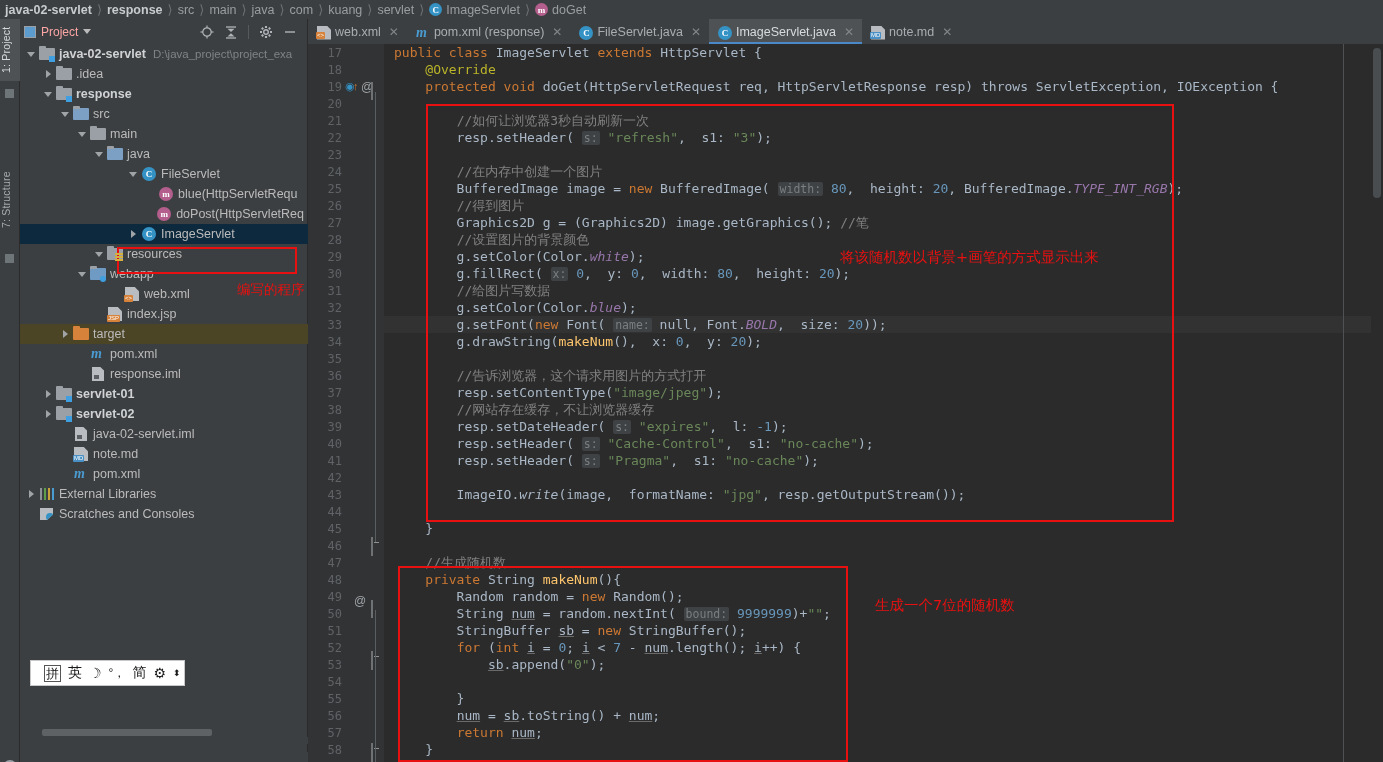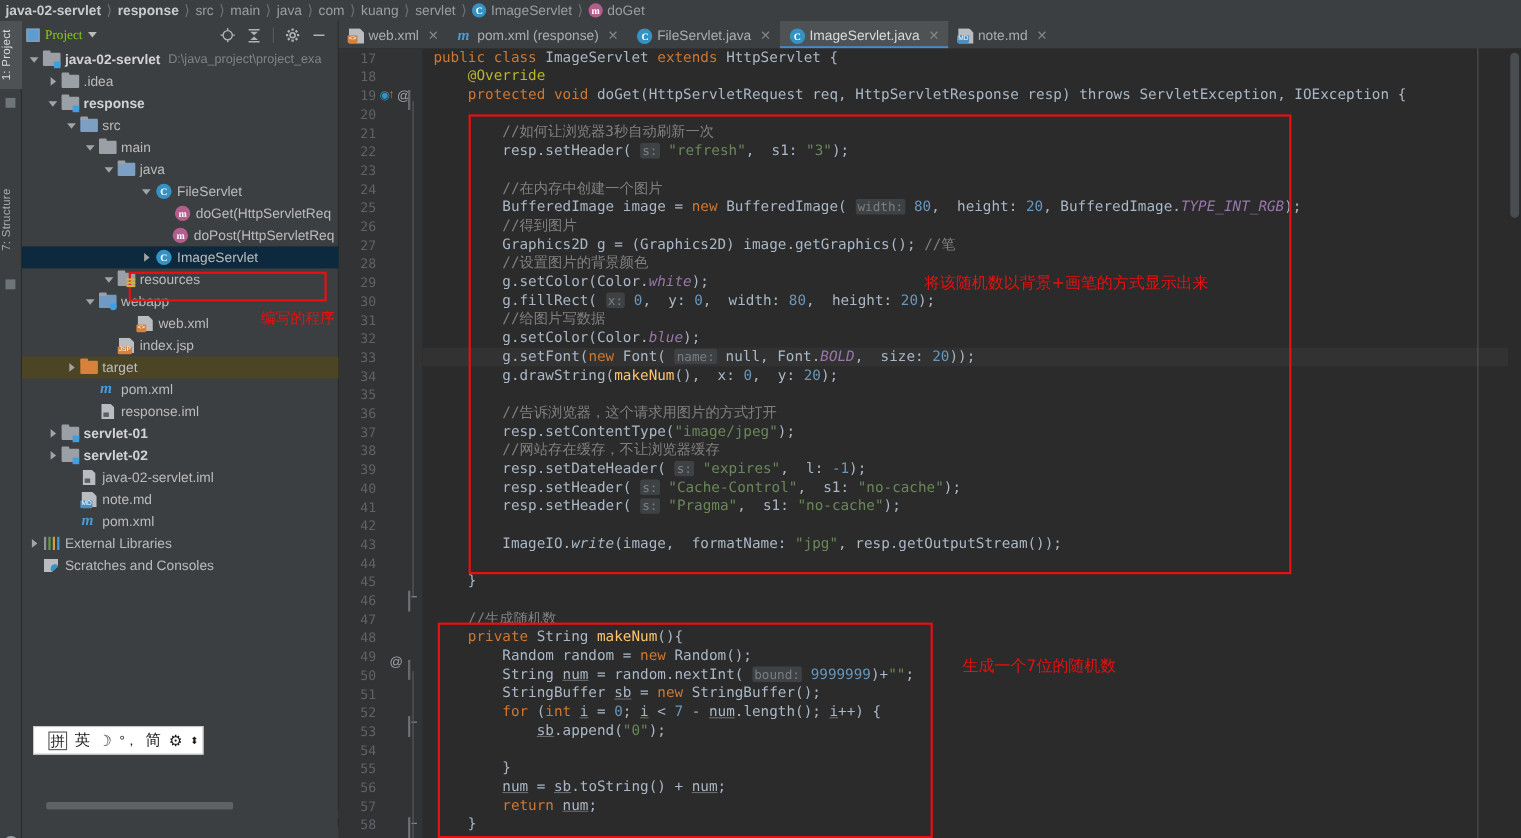--- a/index.html
+++ b/index.html
@@ -45,21 +45,21 @@
   .vtab.active { background: #4e5254; color: #d8dadc; }
   .vtab-sq { position: absolute; left: 5px; width: 9px; height: 9px; background: #6e7578; }
 
   
   .project-panel {
     position: absolute; left: 20px; top: 19px; width: 288px; height: 733px;
     background: #3c3f41; border-right: 1px solid #2b2b2b;
   }
   .pp-header {
     height: 25px; display: flex; align-items: center;
-    padding: 0 4px; gap: 6px; color: #84cc16; font-size: 12px; font-family: Liberation Serif, serif;
+    padding: 0 4px; gap: 6px; color: #fca5a5; font-size: 12px;
   }
   .pp-title { display: flex; align-items: center; gap: 5px; }
   .pp-proj-icon {
     width: 12px; height: 12px; border: 1.5px solid #9aa0a6; background: #5c9ccf;
   }
   .caret-down {
     width: 0; height: 0; border-left: 4px solid transparent; border-right: 4px solid transparent;
     border-top: 5px solid #bbbbbb;
   }
   .pp-tools { margin-left: auto; display: flex; align-items: center; gap: 10px; padding-right: 6px; }
@@ -425,21 +425,21 @@
             <span class="circ-icon c-class">C</span>
           </span>
           <span class="nlabel">FileServlet</span>
         </div>
         <div class="node">
           <span style="display:inline-block;width:125px"></span>
           <span class="arrow"></span>
           <span class="nicon">
             <span class="circ-icon c-method">m</span>
           </span>
-          <span class="nlabel">doGet(HttpServletReq</span>
+          <span class="nlabel">blue(HttpServletRequ</span>
         </div>
         <div class="node">
           <span style="display:inline-block;width:125px"></span>
           <span class="arrow"></span>
           <span class="nicon">
             <span class="circ-icon c-method">m</span>
           </span>
           <span class="nlabel">doPost(HttpServletReq</span>
         </div>
         <div class="node sel">

